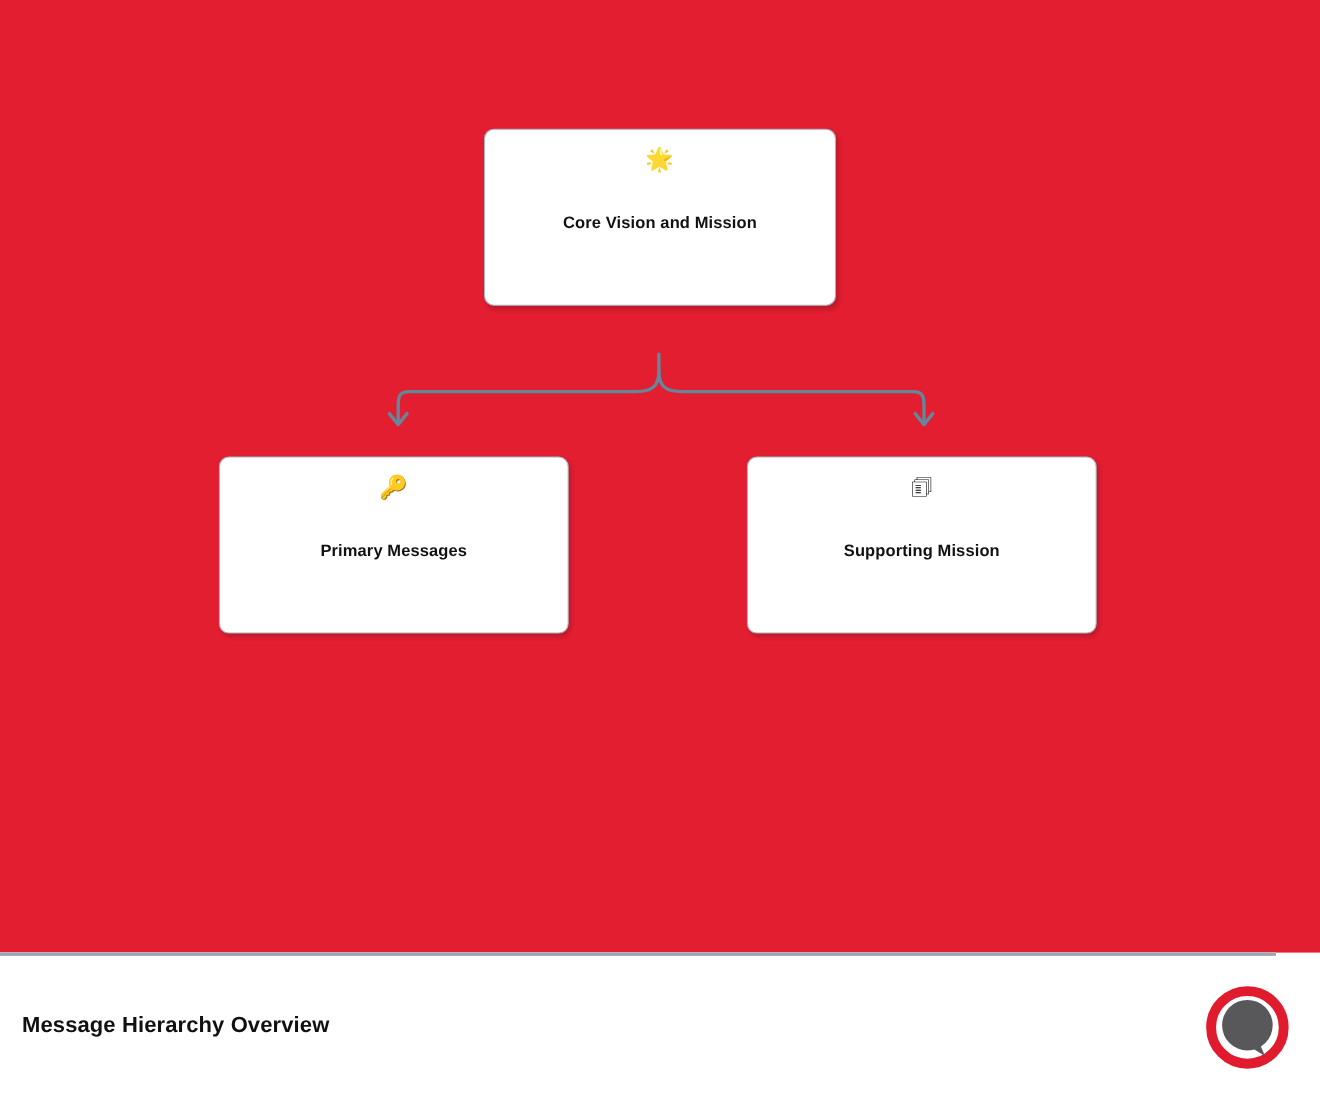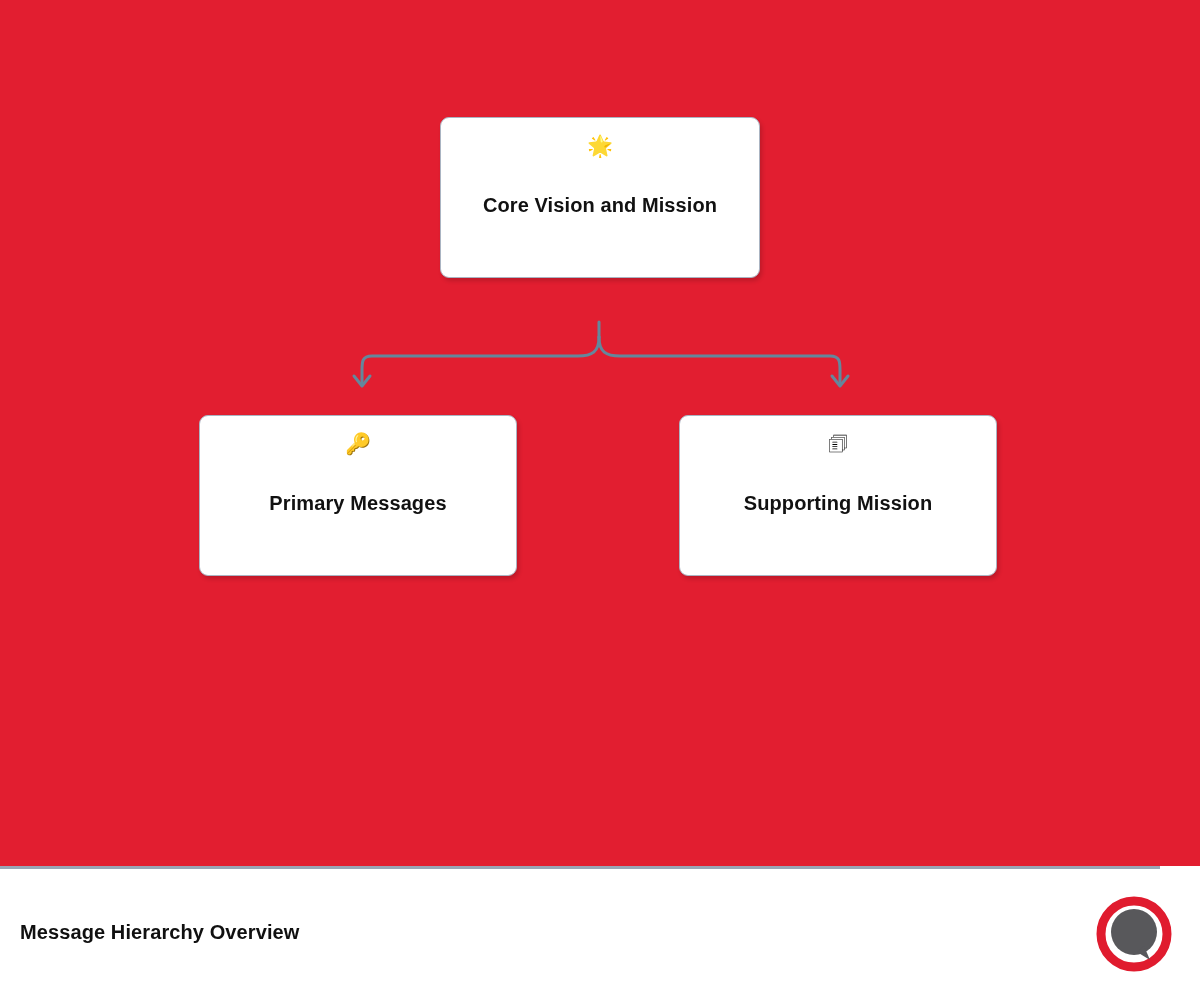--- a/index.html
+++ b/index.html
@@ -77,21 +77,21 @@
   .node-icon {
     margin-top: 14px;
     font-size: 21px;
     line-height: 28px;
     height: 28px;
     user-select: none;
   }
 
   .node-label {
     margin-top: 34px;
-    font-size: 20px;
+    font-size: 15px;
     font-weight: bold;
     color: #111111;
     letter-spacing: 0.1px;
     text-align: center;
     padding: 0 12px;
   }
 
   
   .footer {
     position: absolute;

